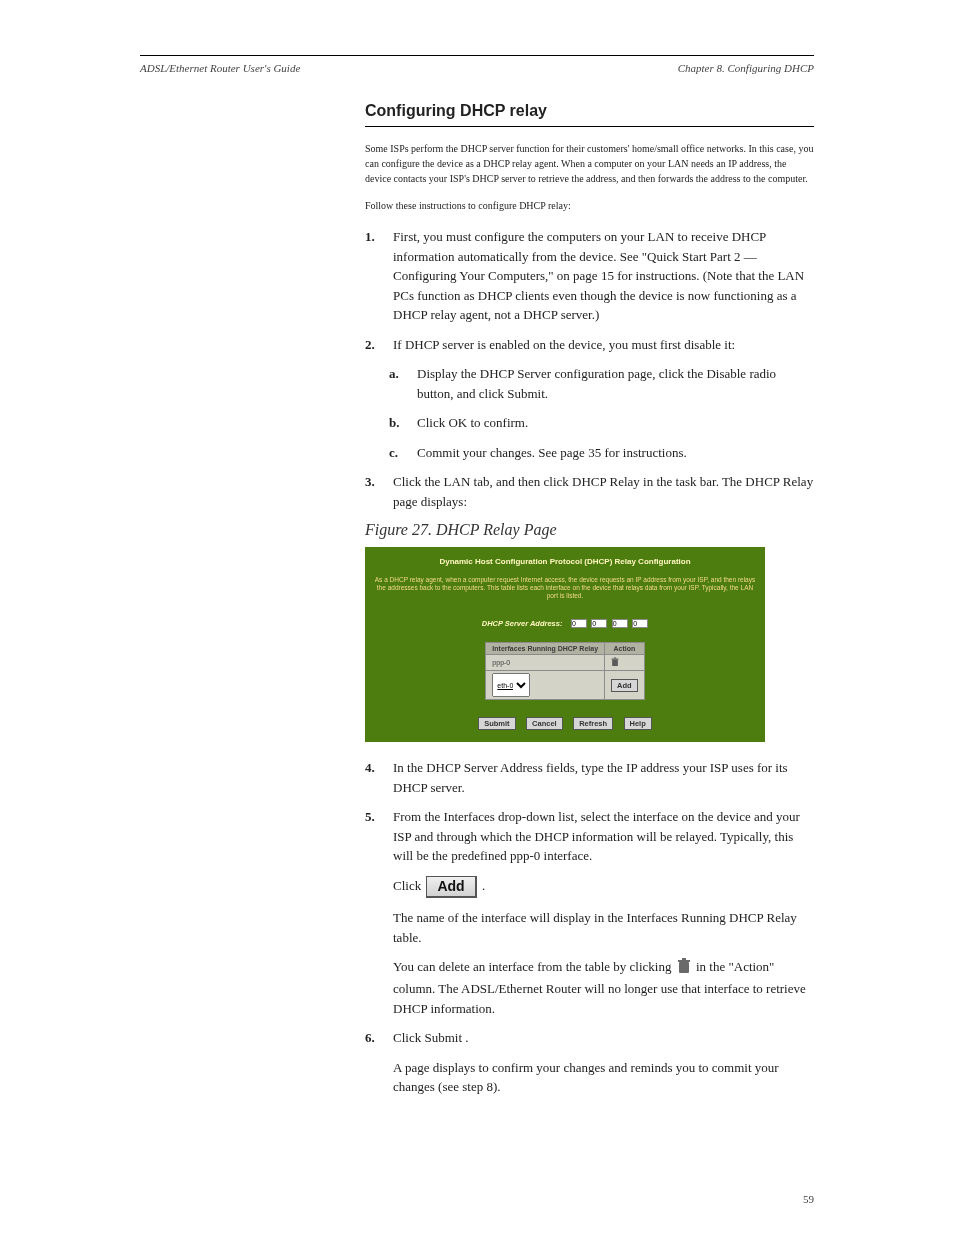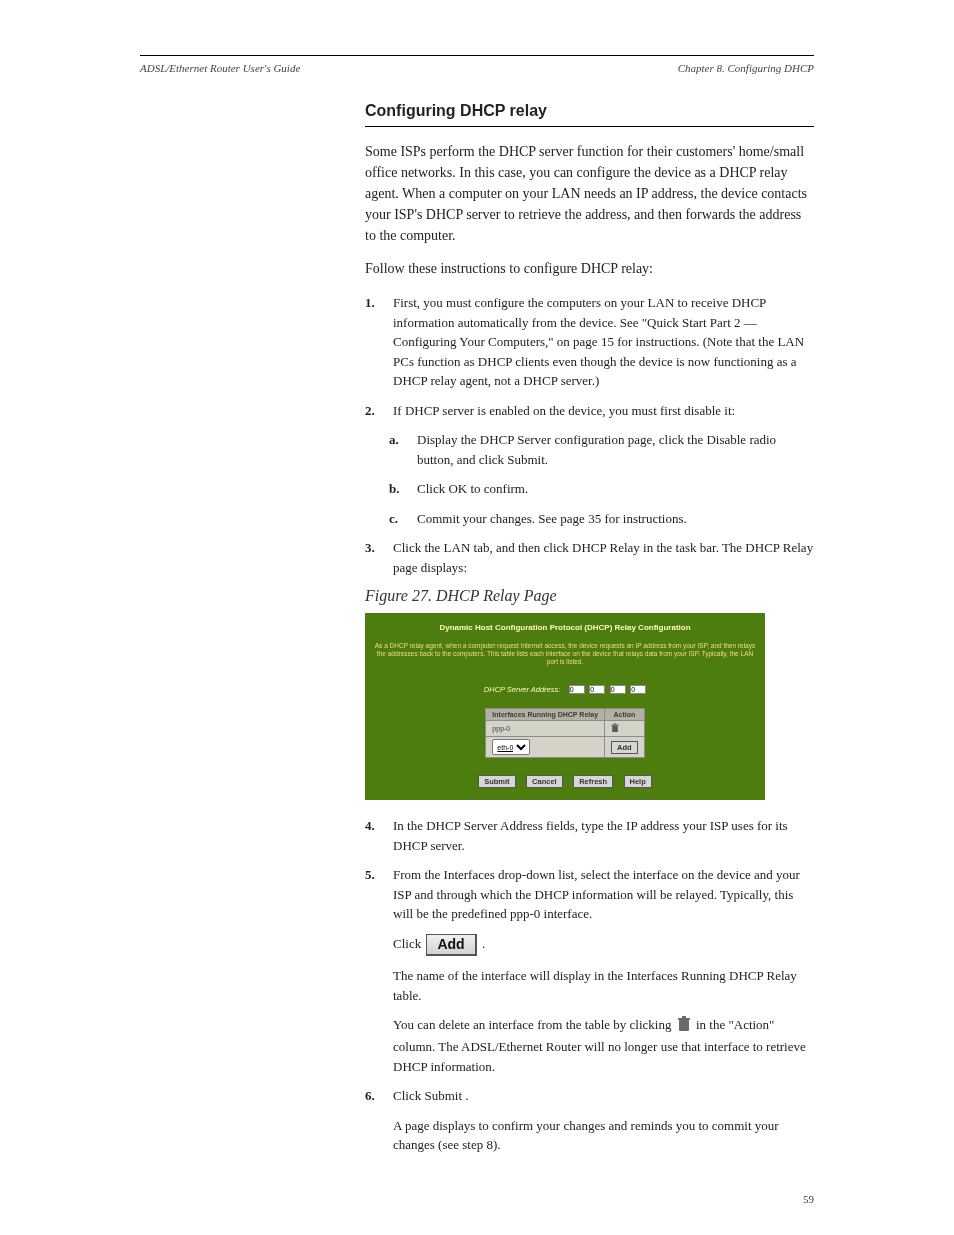--- a/index.html
+++ b/index.html
@@ -39,21 +39,21 @@
     font-weight: bold;
     font-size: 16px;
     margin: 0 0 6px 0;
   }
   .section-rule {
     border: none;
     border-top: 1px solid #000;
     margin: 0 0 14px 0;
   }
   .para {
-    font-size: 14px;
+    font-size: 10px;
     line-height: 1.5;
     margin: 0 0 12px 0;
   }
   .step-wrap {
     margin-left: 225px;
   }
   .step-item {
     display: flex;
     gap: 10px;
     margin-bottom: 10px;
@@ -94,21 +94,21 @@
     line-height: 1.25;
     margin-bottom: 12px;
   }
   .shot-addr-row {
     text-align: center;
     margin-bottom: 12px;
   }
   .shot-addr-label {
     color: #fff8c0;
     font-style: italic;
-    font-weight: normal;
+    font-weight: bold;
     font-size: 7.5px;
     margin-right: 4px;
   }
   .ip-octet {
     width: 14px;
     font-size: 7px;
     padding: 0;
     border: 1px solid #888;
     text-align: left;
   }
@@ -126,21 +126,21 @@
   }
   .iface-table td {
     background: #d3d3c8;
     color: #3c3c3c;
     padding: 2px 6px;
     border: 1px solid #8c8c8c;
   }
   .mini-select {
     font-size: 7px;
     padding: 0;
-    height: 16px;
+    height: 24px;
     text-decoration: underline;
   }
   .mini-btn {
     font-size: 7.5px;
     font-weight: bold;
     background: #d6d6d6;
     border: 1px solid #555;
     padding: 1px 5px;
     color: #333;
   }

